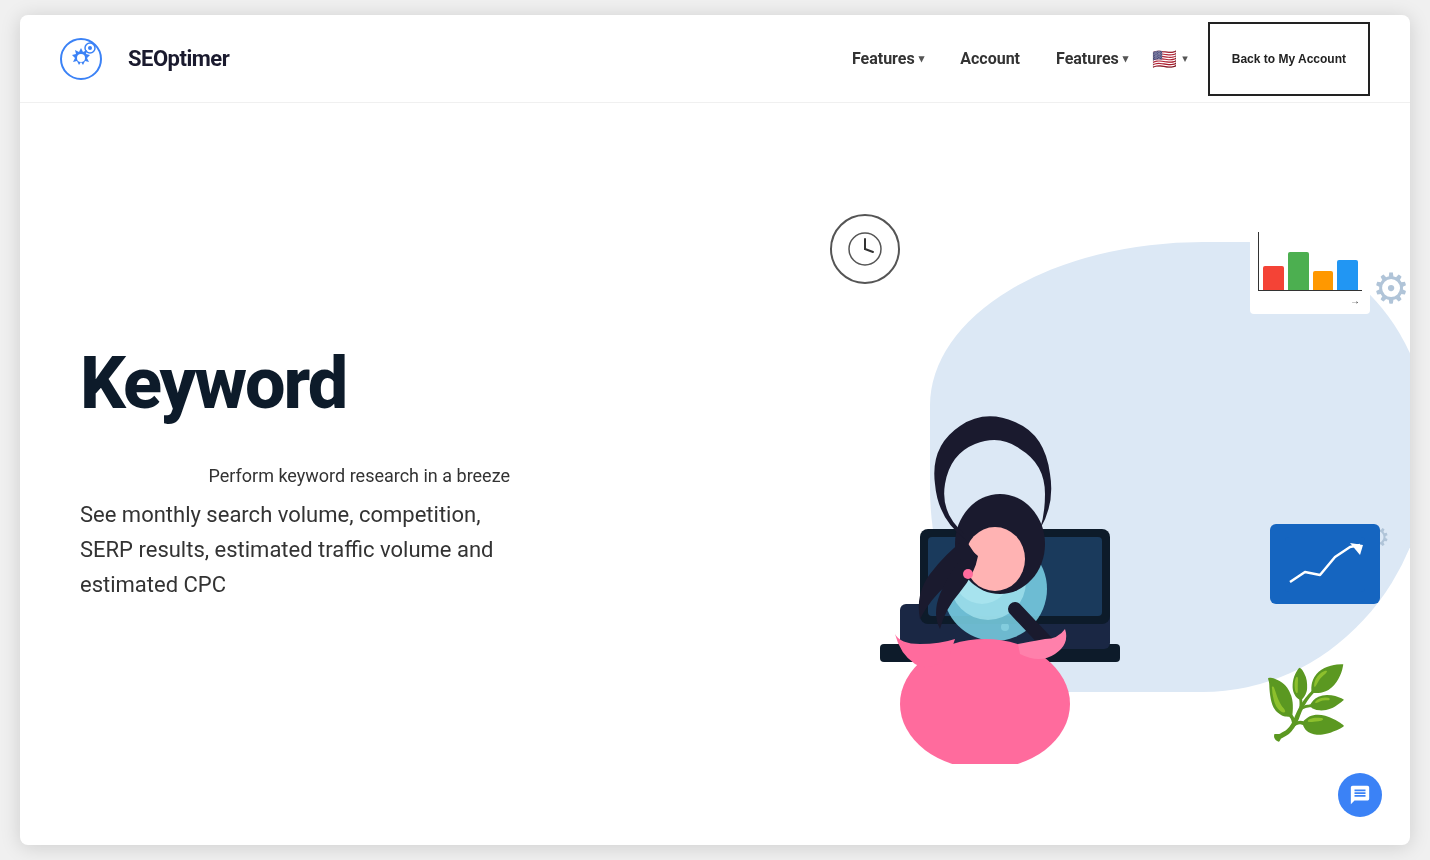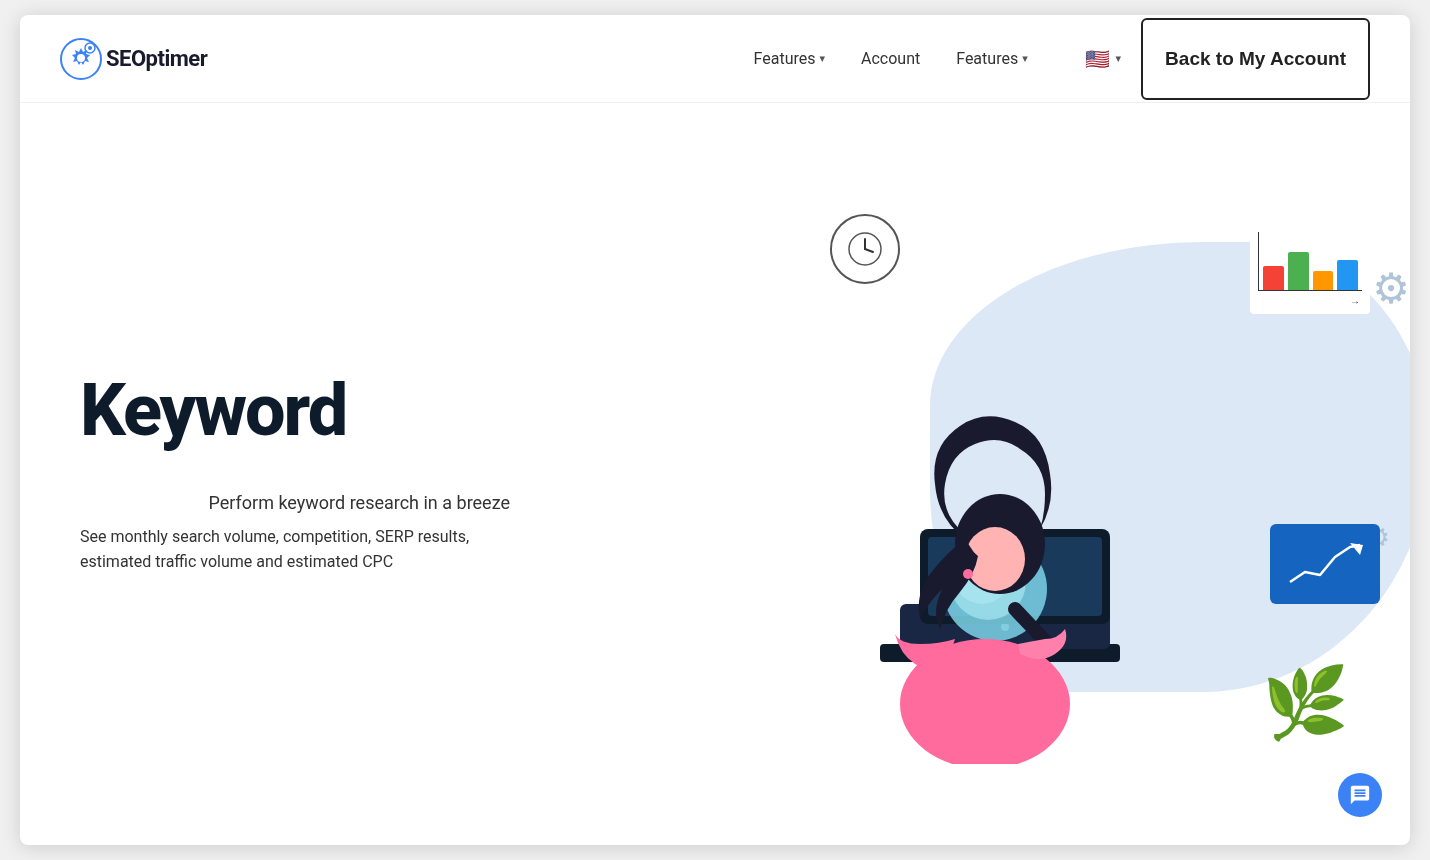--- a/index.html
+++ b/index.html
@@ -32,42 +32,43 @@
       align-items: center;
       padding: 0 40px;
       height: 88px;
       border-bottom: 1px solid #f0f0f0;
       flex-shrink: 0;
     }
 
     .logo-area {
       display: flex;
       align-items: center;
-      gap: 4px;
+      gap: 26px;
       text-decoration: none;
       margin-right: auto;
     }
 
     .logo-icon {
       width: 42px;
       height: 42px;
     }
 
     .logo-text {
       font-size: 22px;
       font-weight: 700;
       color: #1a1a2e;
       letter-spacing: -0.5px;
     }
 
     .nav-links {
       display: flex;
       align-items: center;
       gap: 36px;
-      margin-right: 58px;
+      margin-right: 24px;
+      font-weight: bold;
     }
 
     .nav-link {
       font-size: 16px;
       color: #333;
       text-decoration: none;
       display: flex;
       align-items: center;
       gap: 4px;
       cursor: pointer;
@@ -96,23 +97,23 @@
     }
 
     .flag-chevron {
       font-size: 11px;
       color: #555;
     }
 
     .back-btn {
       border: 2px solid #222;
       background: #fff;
-      border-radius: 6px;
+      border-radius: 0;
       padding: 28px 22px;
-      font-size: 19px;
+      font-size: 12px;
       font-weight: 600;
       color: #222;
       cursor: pointer;
       white-space: nowrap;
     }
 
     
     .hero {
       flex: 1;
       display: flex;
@@ -153,21 +154,21 @@
 
     .hero-sub1 {
       font-size: 18px;
       color: #333;
       margin-top: 40px;
       line-height: 1.5;
       text-align: right;
     }
 
     .hero-sub2 {
-      font-size: 16px;
+      font-size: 22px;
       color: #333;
       margin-top: 8px;
       line-height: 1.6;
       max-width: 430px;
     }
 
     
     .hero-illustration {
       position: absolute;
       right: -20px;

